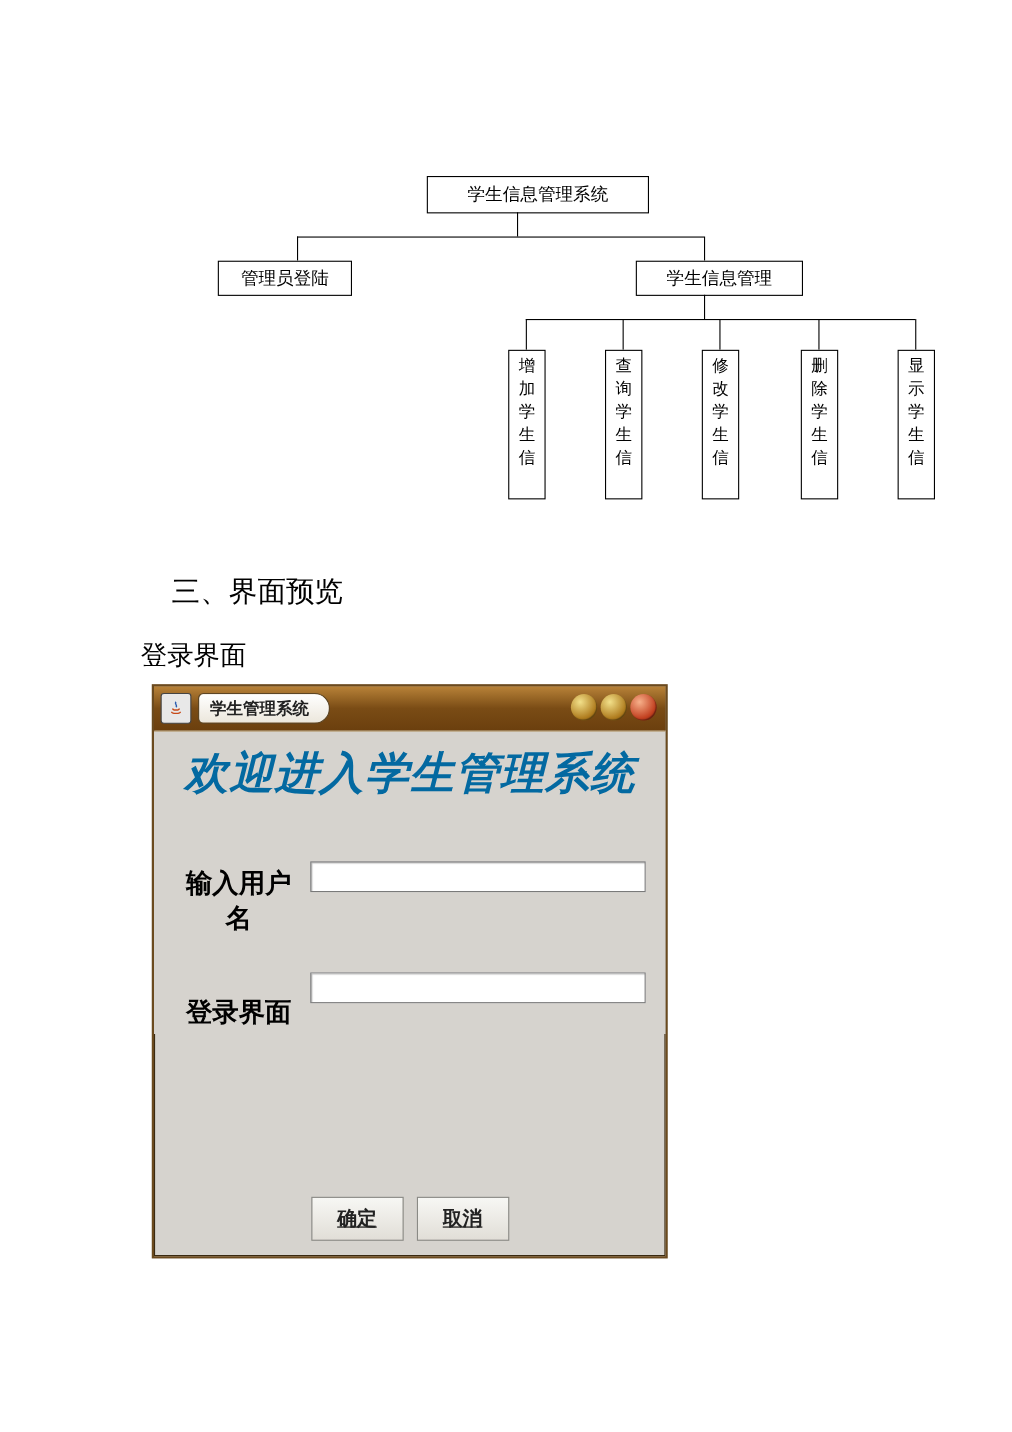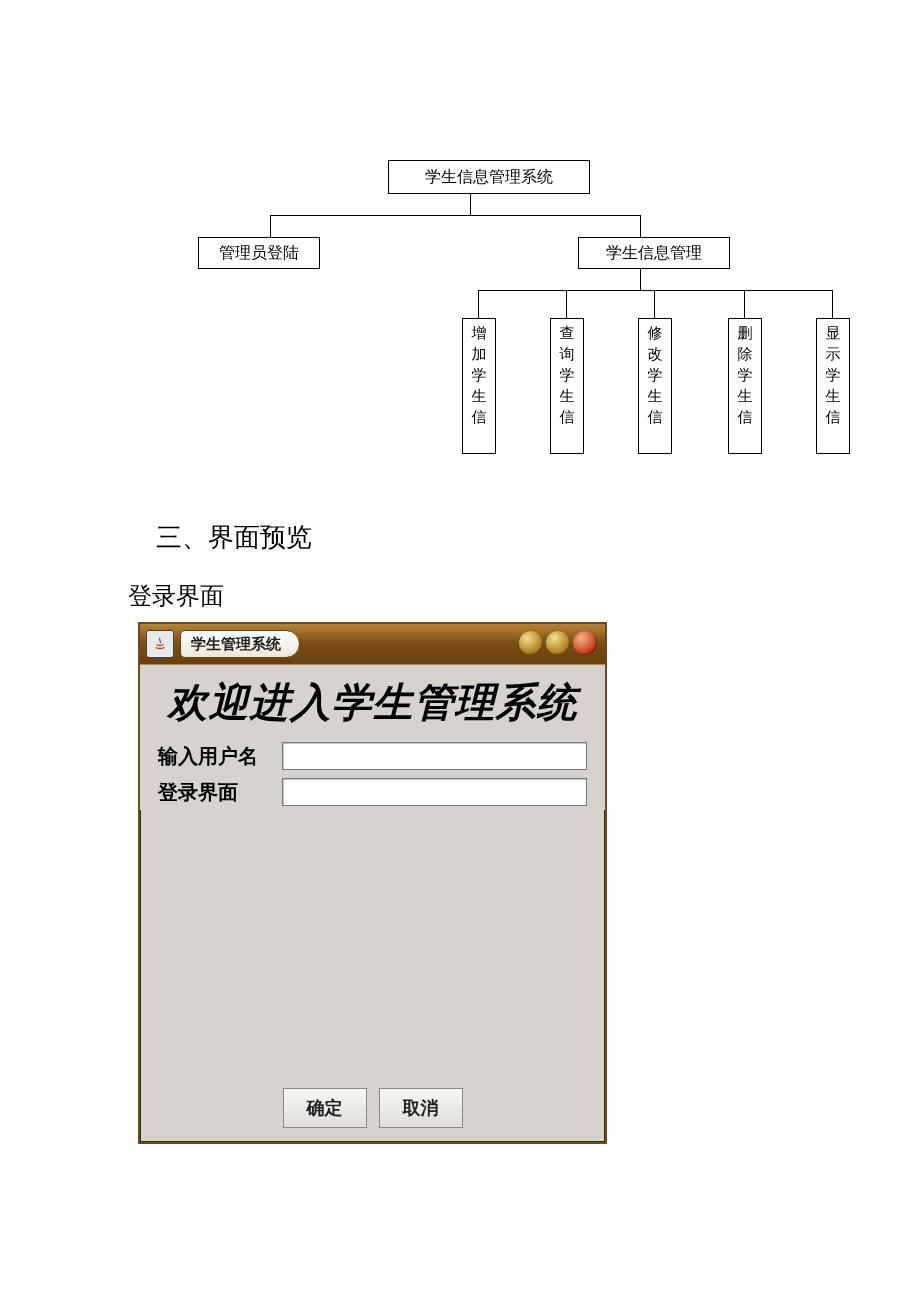--- a/index.html
+++ b/index.html
@@ -127,50 +127,52 @@
     border-top:1px solid #aa8a55;
   }
   .welcome {
     font-family:"KaiTi","STKaiti",serif;
     font-style:italic;
     font-size:40px;
     font-weight:bold;
     text-align:center;
     padding:10px 0 8px 0;
     letter-spacing:1px;
-    color:#000000;
+    color:#0369a1;
   }
   .form-row {
     display:flex;
     align-items:center;
     padding:4px 18px;
   }
   .form-label {
     width:118px;
-    text-align:left;
-    font-size:20px;
+    text-align:center;
+    font-size:24px;
     font-weight:bold;
     font-family:"SimHei","黑体",sans-serif;
     padding-right:6px;
+    margin-top:45px;
   }
   .form-input {
     flex:1;
     height:26px;
     background:#fff;
     border:1px solid #7a7a7a;
     box-shadow: inset 1px 1px 1px rgba(0,0,0,.25);
   }
   .button-row {
     position:absolute;
     bottom:14px;
     left:0;
     width:100%;
     display:flex;
     justify-content:center;
     gap:12px;
+    text-decoration:underline;
   }
   .dlg-btn {
     width:82px;
     height:38px;
     background:linear-gradient(#f7f7f4,#e1ded7);
     border:1px solid #8a8a85;
     font-size:18px;
     font-weight:bold;
     font-family:"SimHei","黑体",sans-serif;
     display:flex;

